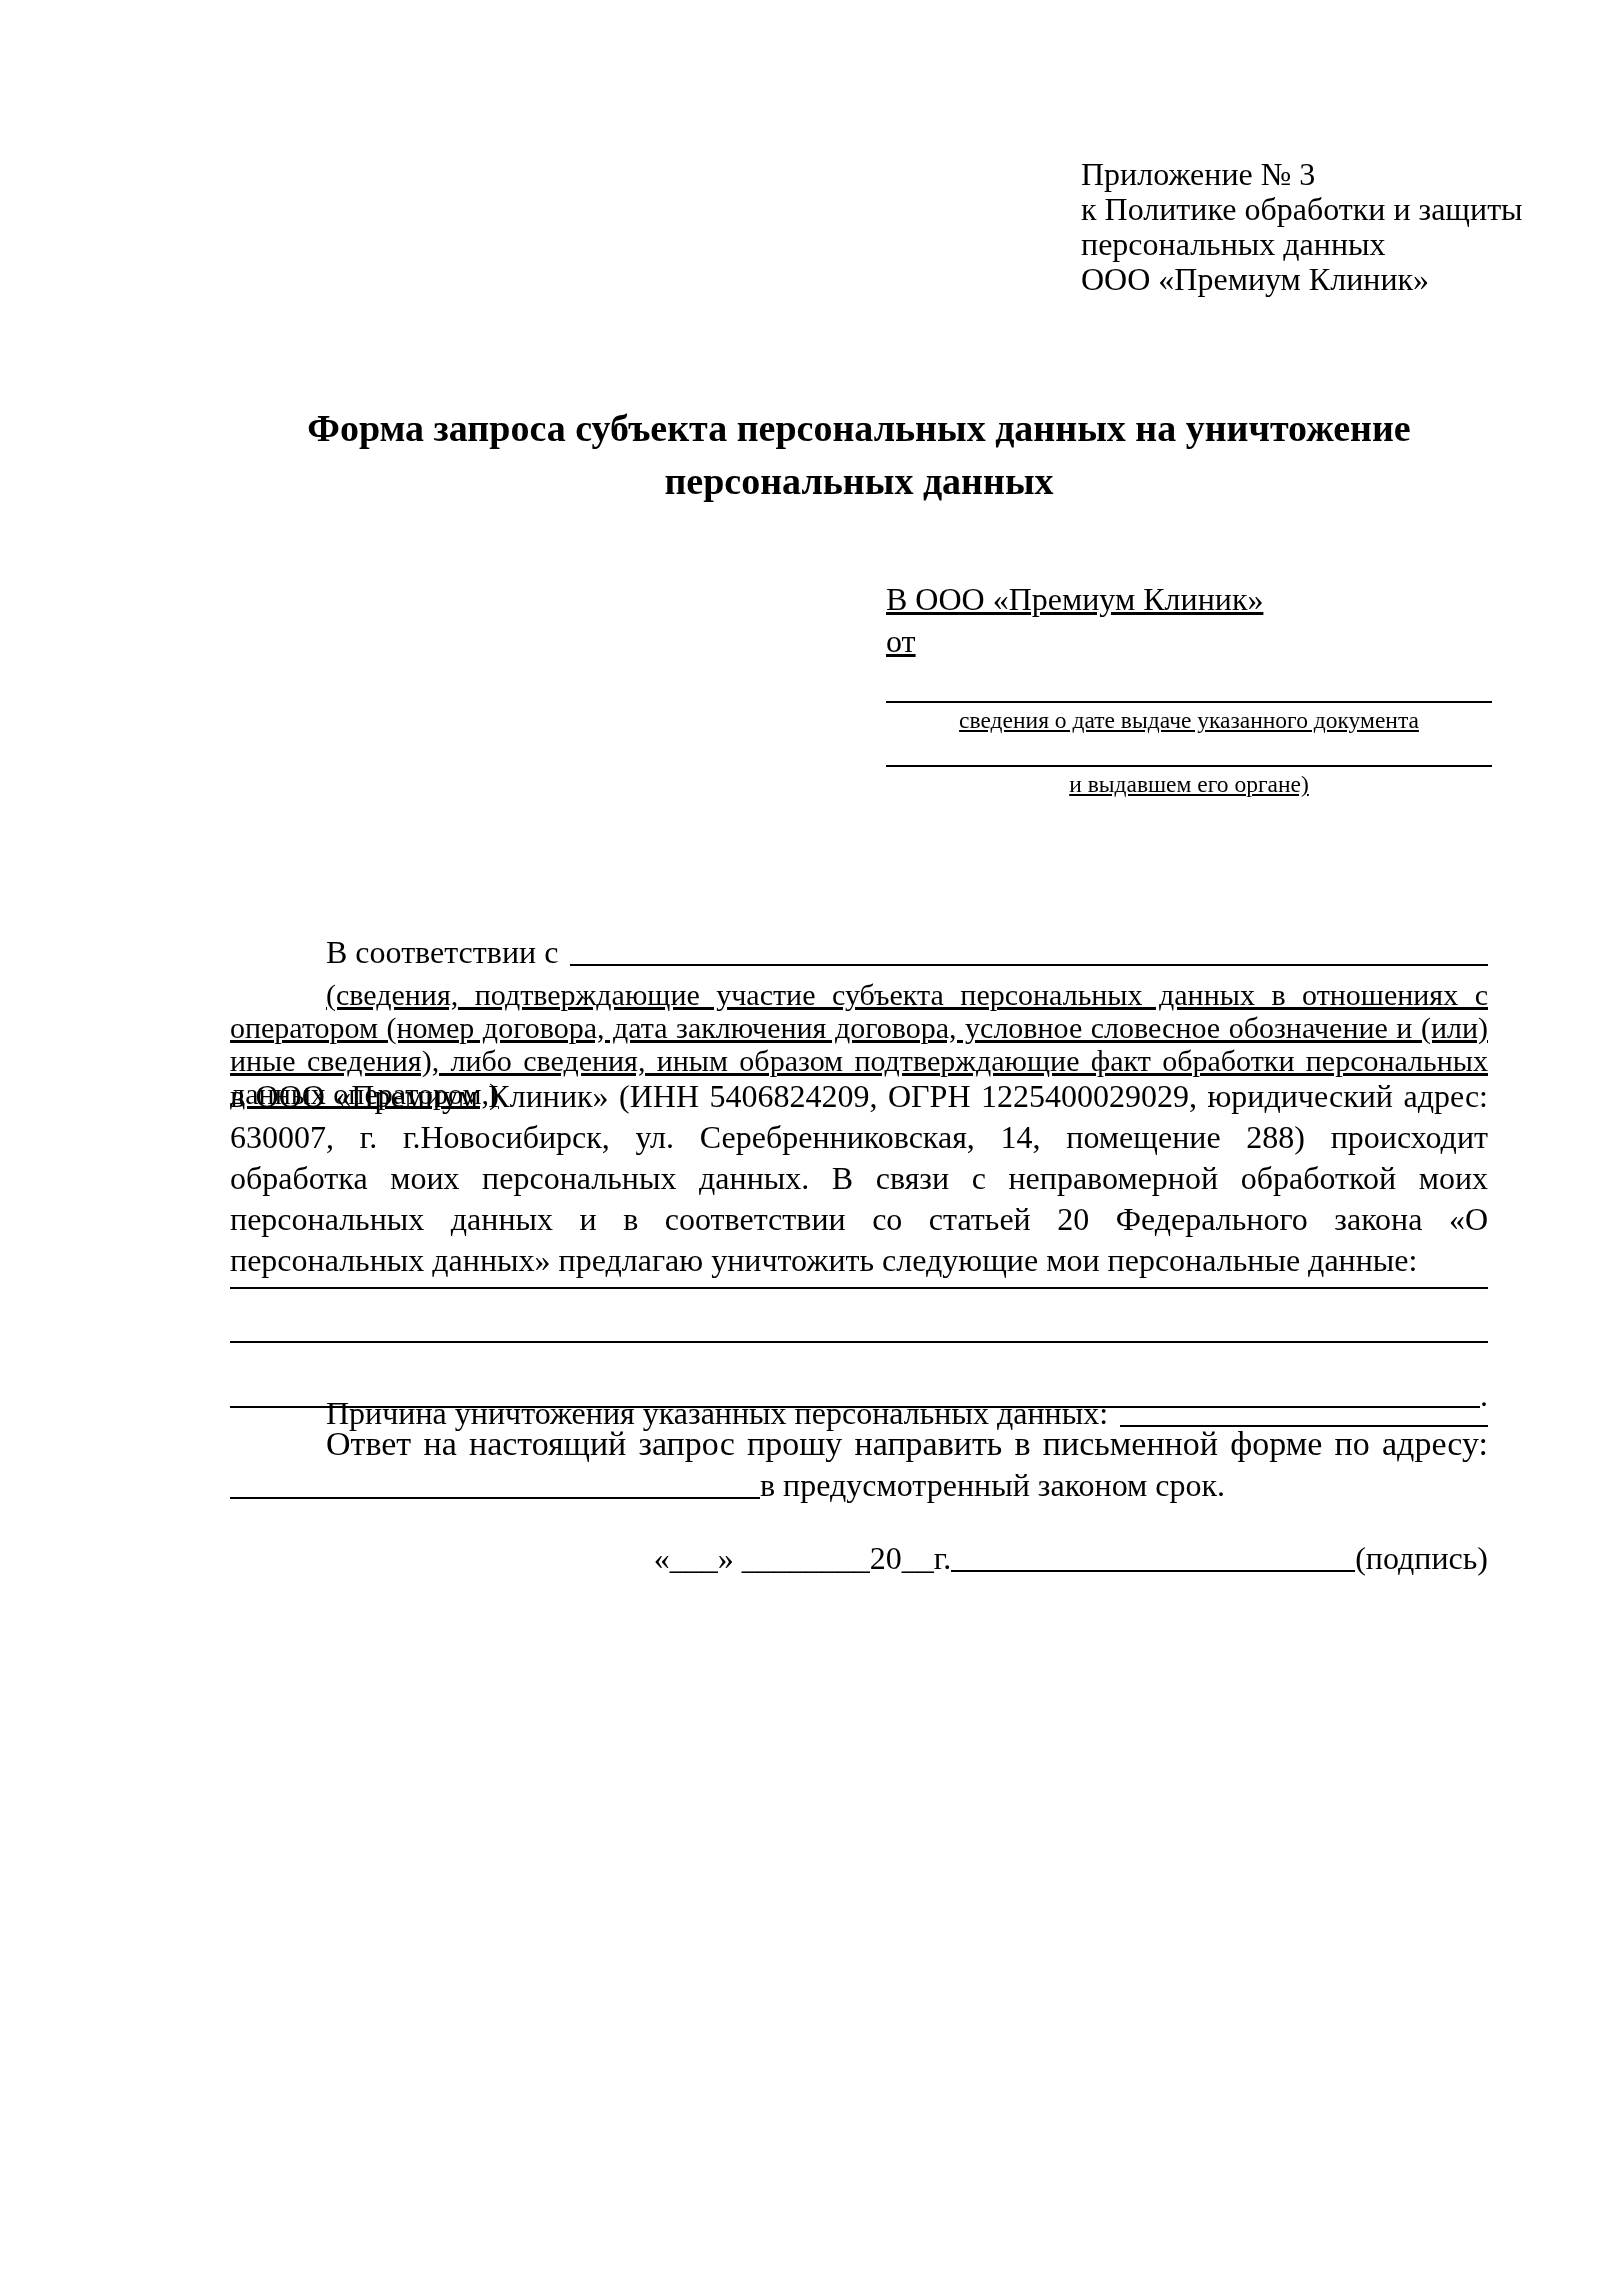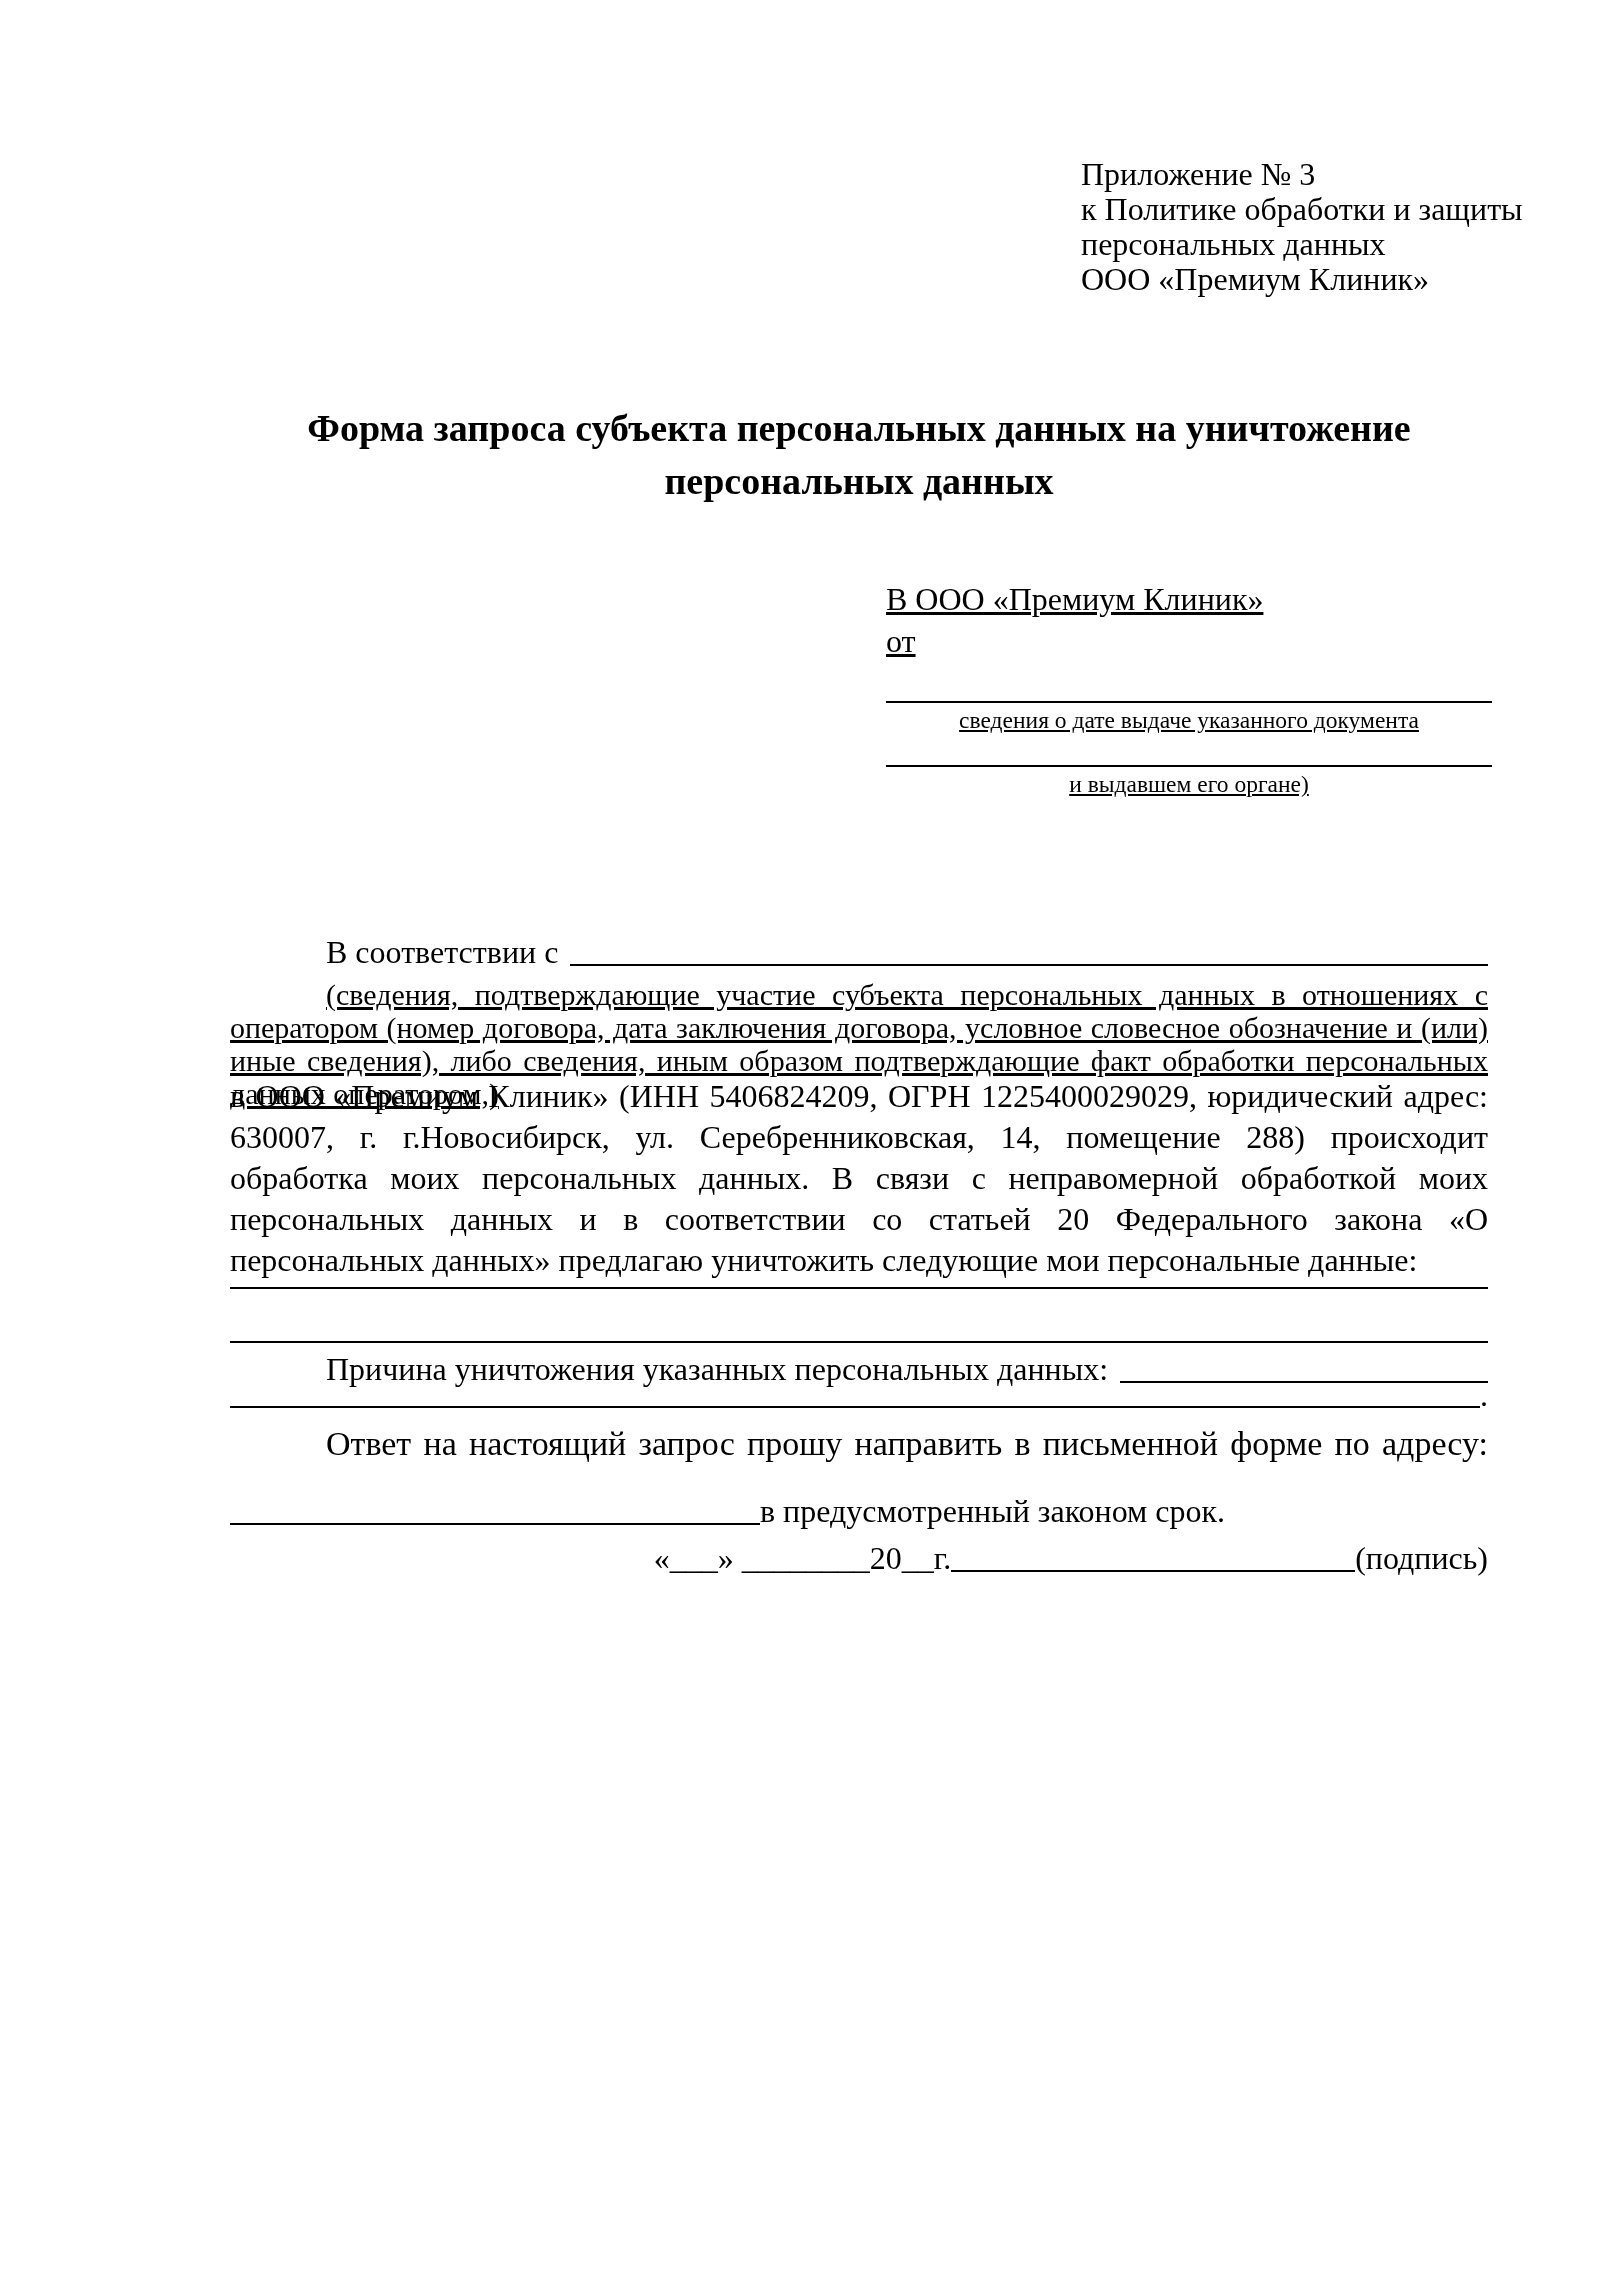--- a/index.html
+++ b/index.html
@@ -60,30 +60,30 @@
   }
 
   .blankline {
     position: absolute; left: 230px; width: 1258px; height: 0;
     border-bottom: 2.9px solid #000;
   }
   .blank1 { top: 1287px; }
   .blank2 { top: 1341px; }
 
   .reason { position: absolute; left: 230px; top: 1348px; width: 1258px; padding-left: 0; }
-  .reason .label { padding-left: 96px; }
+  .reason .label { padding-left: 96px; margin-top: 44px; }
 
   .reason2 { position: absolute; left: 230px; top: 1376px; width: 1258px; line-height: 39px; }
 
   .response {
     position: absolute; left: 230px; top: 1423px; width: 1258px;
     font-size: 34px; line-height: 42px;
     text-align: justify; text-align-last: justify; text-indent: 96px;
   }
-  .response2 { position: absolute; left: 230px; top: 1464px; width: 1258px; margin-top: 26px; }
+  .response2 { position: absolute; left: 230px; top: 1464px; width: 1258px; }
   .response2 .addr-fill { width: 530px; border-bottom: 2.9px solid #000; margin-bottom: 6.9px; }
   .response2 .tail { white-space: nowrap; }
 
   .footer {
     position: absolute; left: 230px; top: 1537px; width: 1258px;
     display: flex; justify-content: flex-end; align-items: flex-end;
     font-size: 32px; line-height: 42px;
   }
   .footer .sig-group { display: flex; align-items: flex-end; }
   .footer .sig-line { width: 404px; border-bottom: 2.9px solid #000; margin-bottom: 6.9px; }

